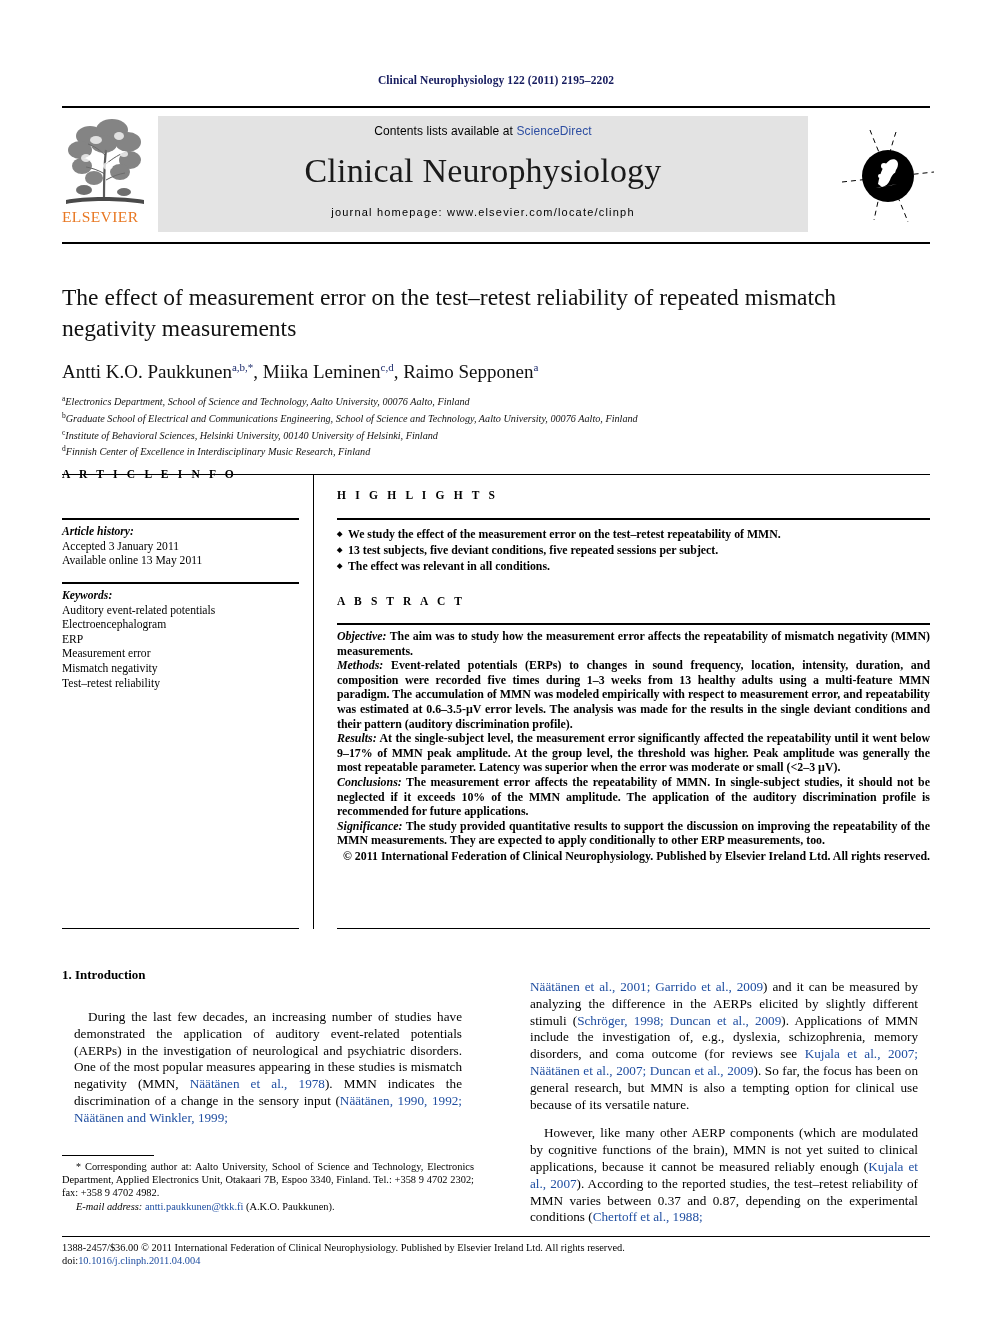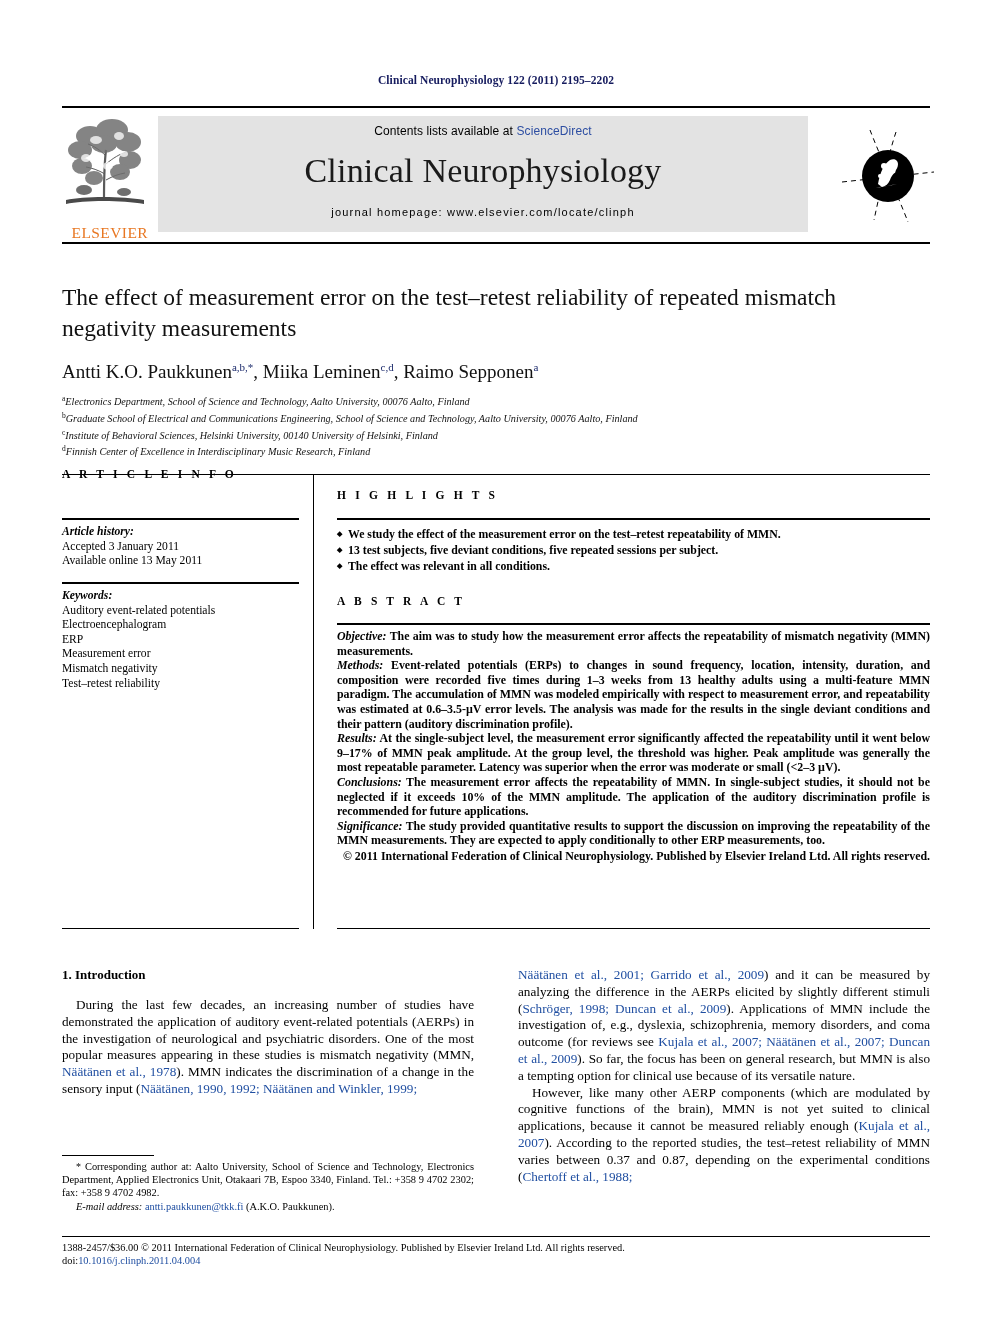--- a/index.html
+++ b/index.html
@@ -56,23 +56,23 @@
     width: 86px;
     height: 118px;
   }
   .elsevier-tree {
     position: absolute;
     left: 2px; top: 0;
     width: 82px; height: 92px;
   }
   .elsevier-word {
     position: absolute;
-    left: 0; top: 108px;
+    left: 0; top: 92px;
     width: 86px;
-    text-align: right;
+    text-align: left;
     font-family: "Liberation Serif", serif;
     font-size: 15.5px;
     letter-spacing: .4px;
     color: #e87722;
   }
   .banner {
     position: absolute;
     left: 96px; top: 4px;
     width: 650px;
     height: 116px;
@@ -300,21 +300,21 @@
   }
   .colR {
     position: absolute;
     left: 518px; top: 967px;
     width: 412px;
     font-family: "Liberation Serif", serif;
     font-size: 13.2px;
     line-height: 16.8px;
     text-align: justify;
   }
-  .colL p, .colR p { margin: 0; text-indent: 14px; }
+  .colL p, .colR p { margin: 12px; text-indent: 14px; }
   .colL p.first { text-indent: 14px; }
   .cite { color: #1f4ea1; }
 
   
   .fn-rule {
     position: absolute;
     left: 62px; top: 1155px;
     width: 92px; height: 1px; background: #000;
   }
   .footnote {

